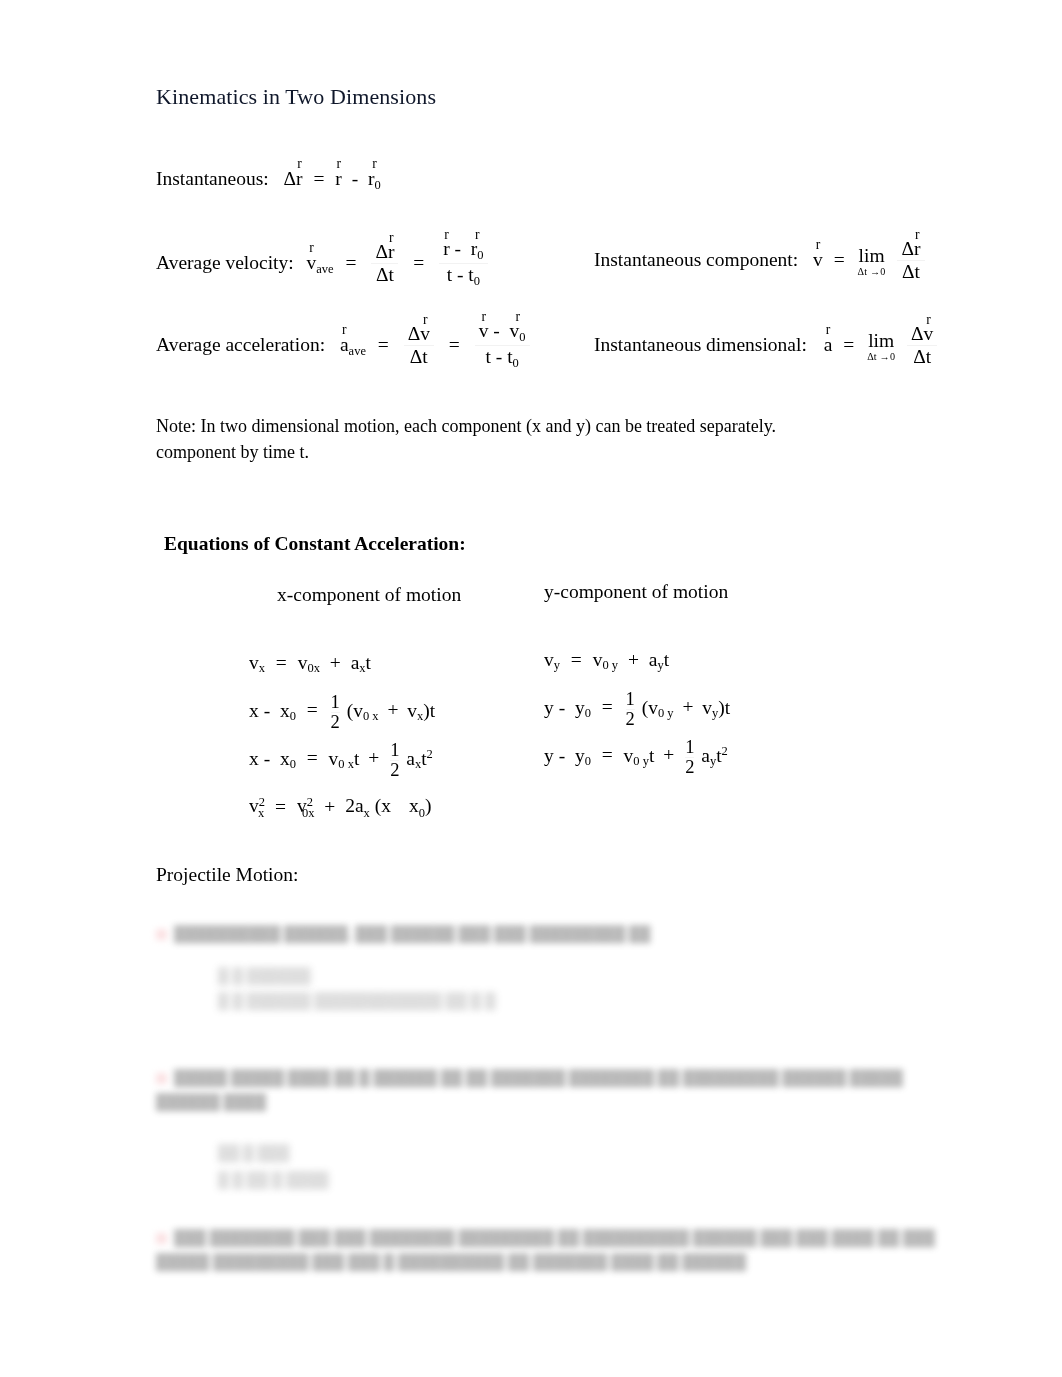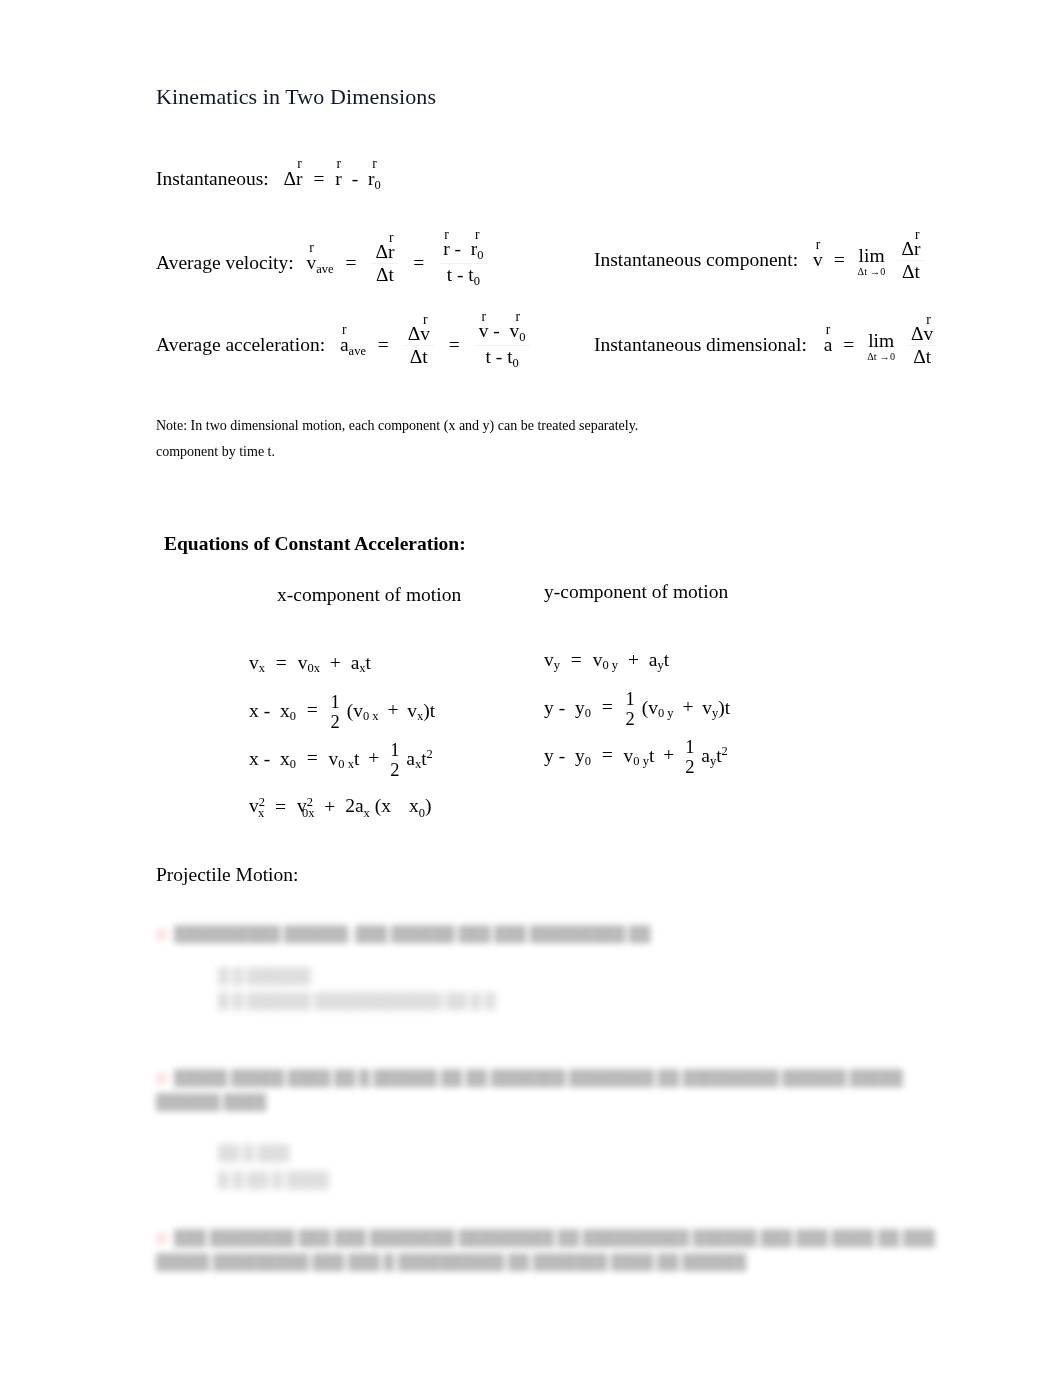--- a/index.html
+++ b/index.html
@@ -47,21 +47,21 @@
         line-height:1.0;font-size:.95em;margin:0 2px;position:relative;top:0px;}
   .half .n{display:block;}
   .half .d{display:block;}
   .half .b{display:block;height:1px;background:#f4f4f4;}
 
   .lim{display:inline-block;text-align:center;line-height:1;vertical-align:middle;margin:0 2px;}
   .lim .op{display:block;font-size:1em;}
   .lim .to{display:block;font-size:0.52em;letter-spacing:.2px;margin-top:1px;}
 
   
-  .para{position:absolute;font-size:14px;line-height:26px;}
+  .para{position:absolute;font-size:18px;line-height:26px;}
 
   
   .colhead{position:absolute;font-size:19.5px;white-space:nowrap;}
 
   
   .eqstack{position:absolute;}
   .eqline{height:48px;white-space:nowrap;font-size:19.5px;display:flex;align-items:center;}
 
   
   .blur{

